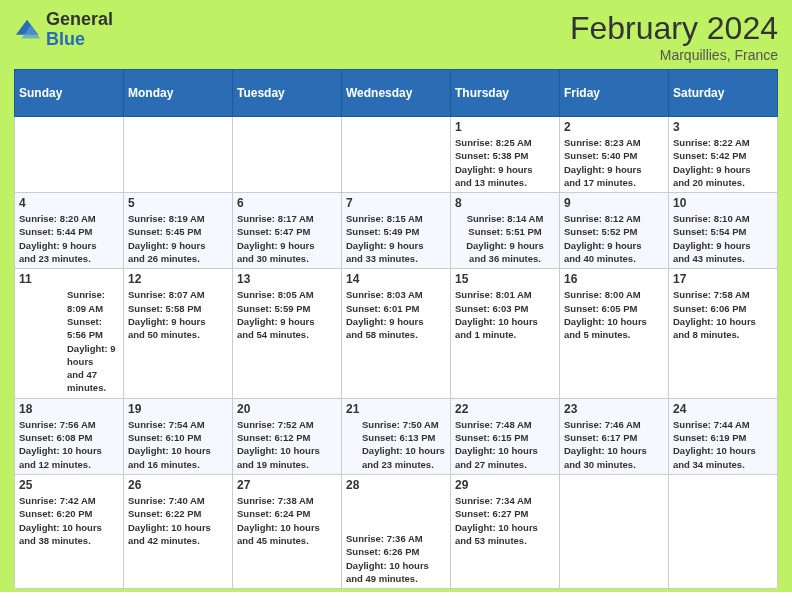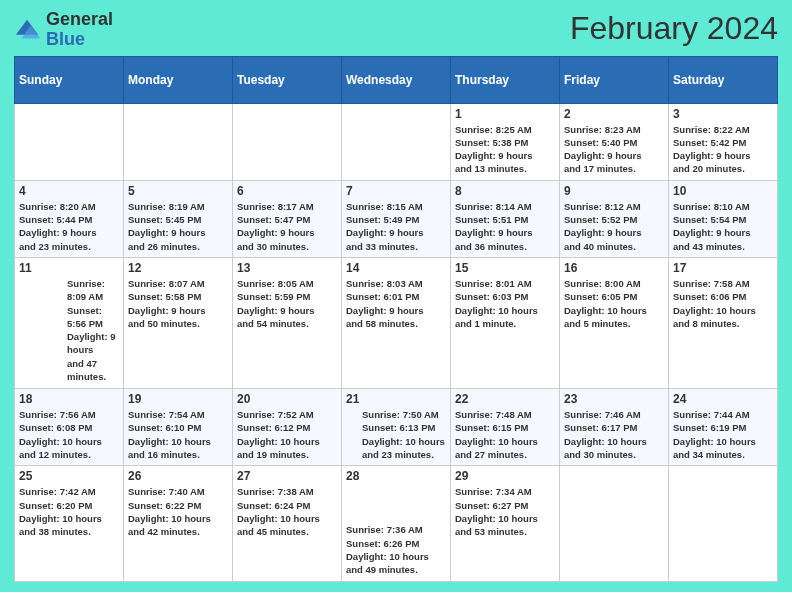--- a/index.html
+++ b/index.html
@@ -6,21 +6,21 @@
     body {
       font-family: Arial, sans-serif;
       background: #fff;
       width: 792px;
       height: 612px;
       overflow: hidden;
     }
     .page {
       width: 792px;
       height: 592px;
-      background: #5eead4;
+      background: #bef264;
       display: flex;
       flex-direction: column;
       padding: 10px 14px 10px 14px;
     }
     .header {
       display: flex;
       justify-content: space-between;
       align-items: flex-start;
       margin-bottom: 6px;
     }
@@ -120,20 +120,21 @@
         <polygon points="14,4 26,20 2,20" fill="#2a6db5"></polygon>
         <polygon points="18,10 28,24 8,24" fill="#5599dd" opacity="0.7"></polygon>
       </svg>
       <div class="logo-text">
         <span class="logo-general">General</span>
         <span class="logo-blue">Blue</span>
       </div>
     </div>
     <div class="header-right">
       <div class="month-year">February 2024</div>
+      <div class="location">Marquillies, France</div>
     </div>
   </div>
 
   <table class="calendar">
     <thead>
       <tr>
       <th>Sunday</th>
           <th>Monday</th>
           <th>Tuesday</th>
           <th>Wednesday</th>
@@ -194,21 +195,21 @@
           </td>
           <td>
             <span class="day-number">7</span>
             <div class="day-info" style="white-space: pre-line;">Sunrise: 8:15 AM
 Sunset: 5:49 PM
 Daylight: 9 hours
 and 33 minutes.</div>
           </td>
           <td>
             <span class="day-number">8</span>
-            <div class="day-info" style="white-space: pre-line;">Sunrise: 8:14 AM
+            <div class="day-info" style="white-space: pre-line; text-align: center;">Sunrise: 8:14 AM
 Sunset: 5:51 PM
 Daylight: 9 hours
 and 36 minutes.</div>
           </td>
           <td>
             <span class="day-number">9</span>
             <div class="day-info" style="white-space: pre-line;">Sunrise: 8:12 AM
 Sunset: 5:52 PM
 Daylight: 9 hours
 and 40 minutes.</div>

